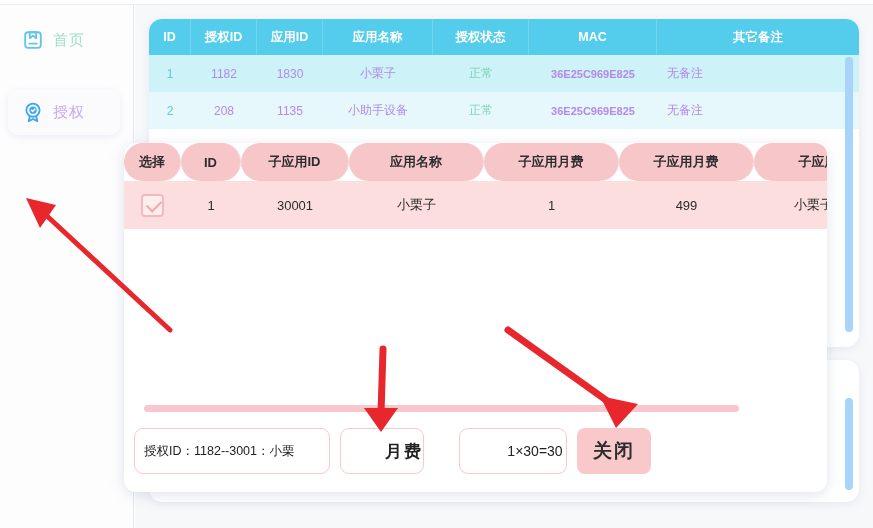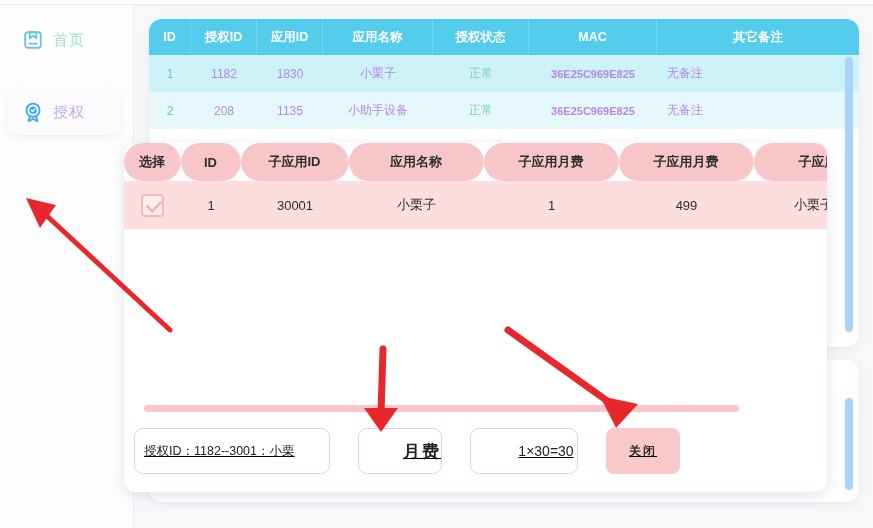--- a/index.html
+++ b/index.html
@@ -194,46 +194,45 @@
     width: 595px; height: 7px;
     border-radius: 4px;
     background: #f9c7cb;
   }
   .footbar {
     position: absolute;
     left: 10px; bottom: 18px;
     height: 46px;
     display: flex;
     align-items: center;
-    gap: 28px;
-    text-decoration: underline;
+    gap: 10px;
   }
   .fld {
     height: 46px;
     border: 1.6px solid #f7c9cd;
     border-radius: 9px;
     background: #ffffff;
     display: flex; align-items: center; justify-content: center;
     font-size: 13px;
     color: #222;
     overflow: hidden;
     white-space: nowrap;
     cursor: text;
     padding-left: 44px;
   }
   .fld.auth-id { width: 196px; justify-content: flex-start; padding-left: 9px; font-size: 12.5px; }
   .fld.cycle   { width: 84px; font-size: 17px; font-weight: bold; letter-spacing: 2px; }
-  .fld.calc    { width: 108px; font-size: 14px; }
+  .fld.calc    { width: 108px; font-size: 14px; margin-left: 25px; }
   .pbtn {
     width: 74px; height: 46px;
     background: #f8c8cb;
     border: none;
     border-radius: 8px;
     font-family: "Liberation Sans", "DejaVu Sans", sans-serif;
-    font-size: 12px;
+    font-size: 19px;
     font-weight: bold;
     color: #2d2d2d;
     letter-spacing: 2px;
     cursor: pointer;
   }
 
   
   .arrows { position: absolute; left: 0; top: 0; width: 873px; height: 528px; pointer-events: none; }
 </style>
 </head>

